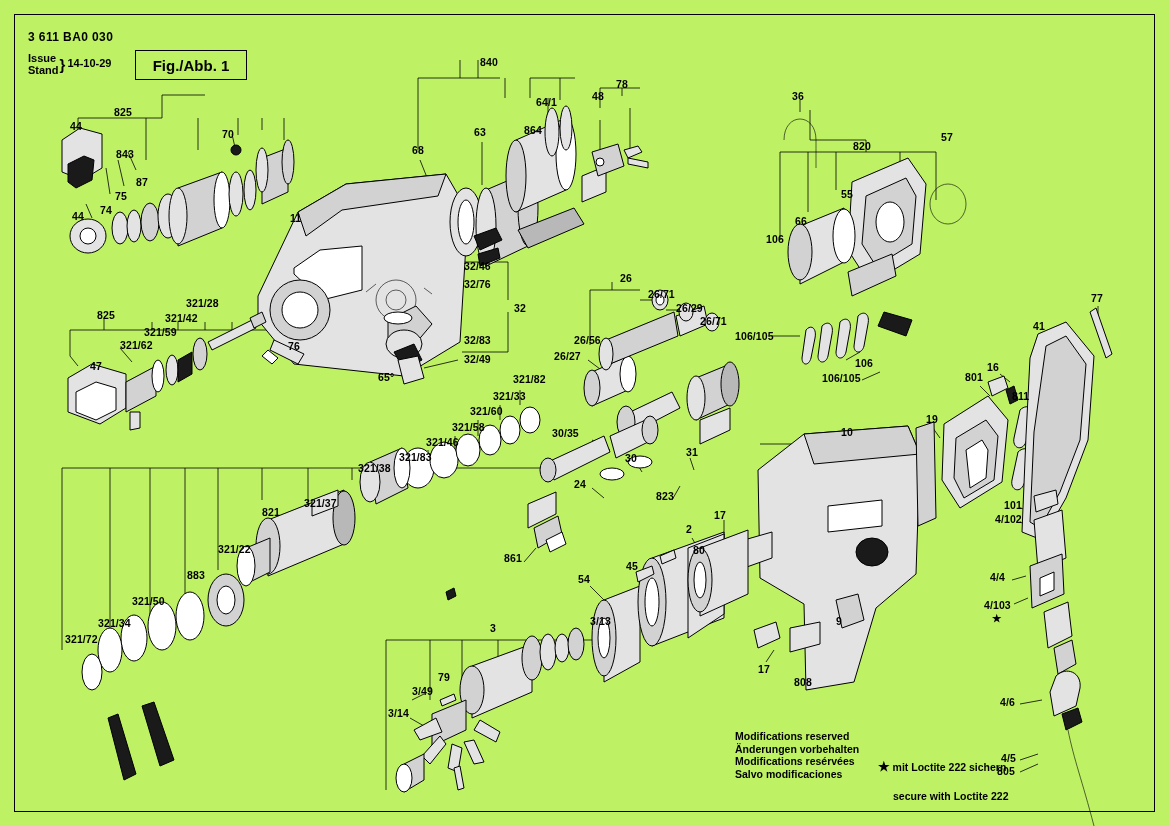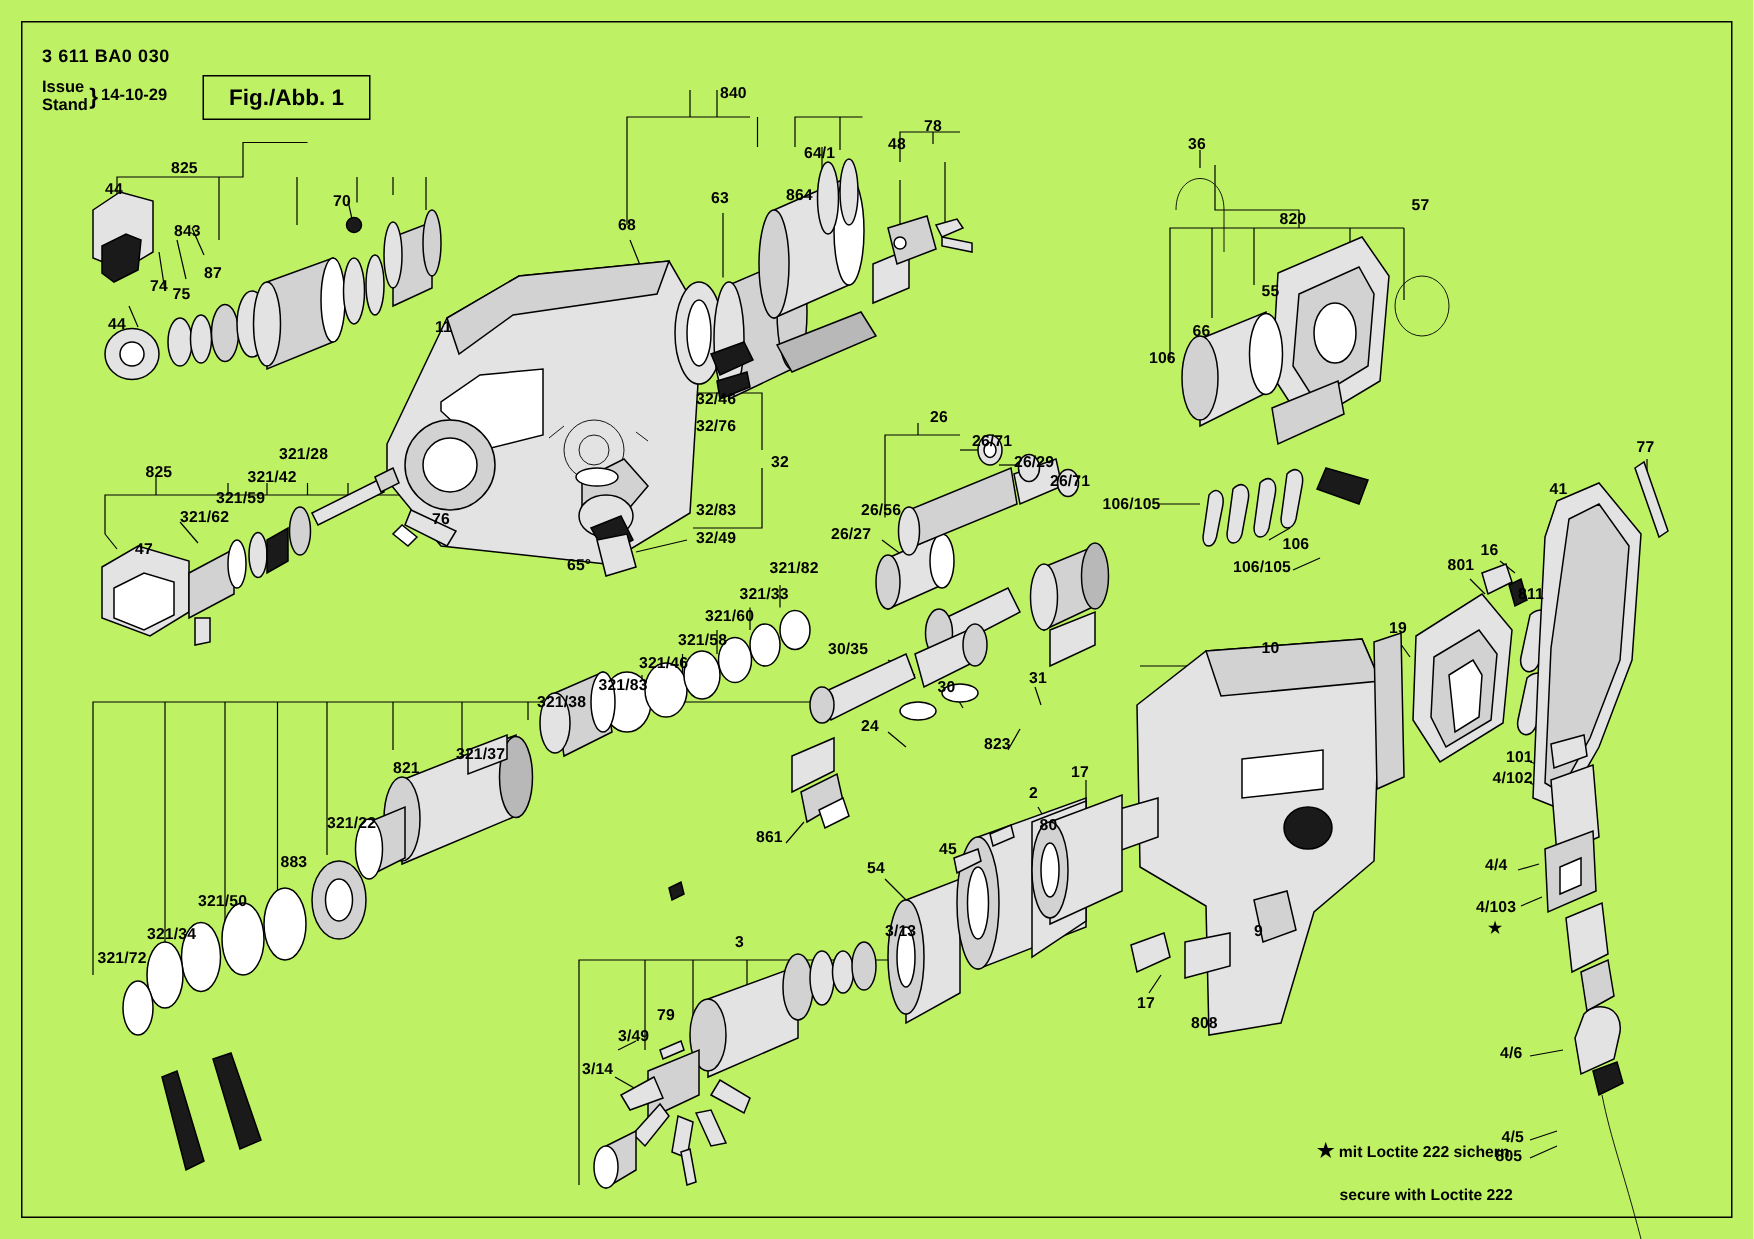--- a/index.html
+++ b/index.html
@@ -479,21 +479,21 @@
       <path class="part-gr" d="M1034 496 l22 -6 l2 14 l-22 8 z"></path>
     </g>
 
   </svg>
 
   <div class="lbl" style="left:70px;  top:120px;">44</div>
   <div class="lbl" style="left:114px; top:106px;">825</div>
   <div class="lbl" style="left:116px; top:148px;">843</div>
   <div class="lbl" style="left:136px; top:176px;">87</div>
   <div class="lbl" style="left:115px; top:190px;">75</div>
-  <div class="lbl" style="left:100px; top:185px;">74</div>
+  <div class="lbl" style="left:100px; top:204px;">74</div>
   <div class="lbl" style="left:72px;  top:210px;">44</div>
   <div class="lbl" style="left:222px; top:128px;">70</div>
   <div class="lbl" style="left:290px; top:212px;">11</div>
   <div class="lbl" style="left:97px;  top:309px;">825</div>
   <div class="lbl" style="left:120px; top:339px;">321/62</div>
   <div class="lbl" style="left:144px; top:326px;">321/59</div>
   <div class="lbl" style="left:165px; top:312px;">321/42</div>
   <div class="lbl" style="left:186px; top:297px;">321/28</div>
   <div class="lbl" style="left:90px;  top:360px;">47</div>
   <div class="lbl" style="left:288px; top:340px;">76</div>
@@ -575,19 +575,23 @@
   <div class="lbl" style="left:1091px;top:292px;">77</div>
   <div class="lbl" style="left:1004px;top:499px;">101</div>
   <div class="lbl" style="left:995px; top:513px;">4/102</div>
   <div class="lbl" style="left:990px; top:571px;">4/4</div>
   <div class="lbl" style="left:984px; top:599px;">4/103</div>
   <div class="lbl" style="left:992px; top:612px;">★</div>
   <div class="lbl" style="left:1000px;top:696px;">4/6</div>
   <div class="lbl" style="left:1001px;top:752px;">4/5</div>
   <div class="lbl" style="left:997px; top:765px;">805</div>
 
+  <div class="notes" style="left:735px; top:730px;">Modifications reserved
+Änderungen vorbehalten
+Modifications resérvées
+Salvo modificaciones</div>
   <div class="loctite" style="left:878px; top:760px;">
     <span class="star">★</span>
     <span>mit Loctite 222 sichern</span><br>
     <span style="margin-left:15px; display:inline-block;margin-top:16px;">secure with Loctite 222</span>
   </div>
 
 </div>
 
 </body></html>

